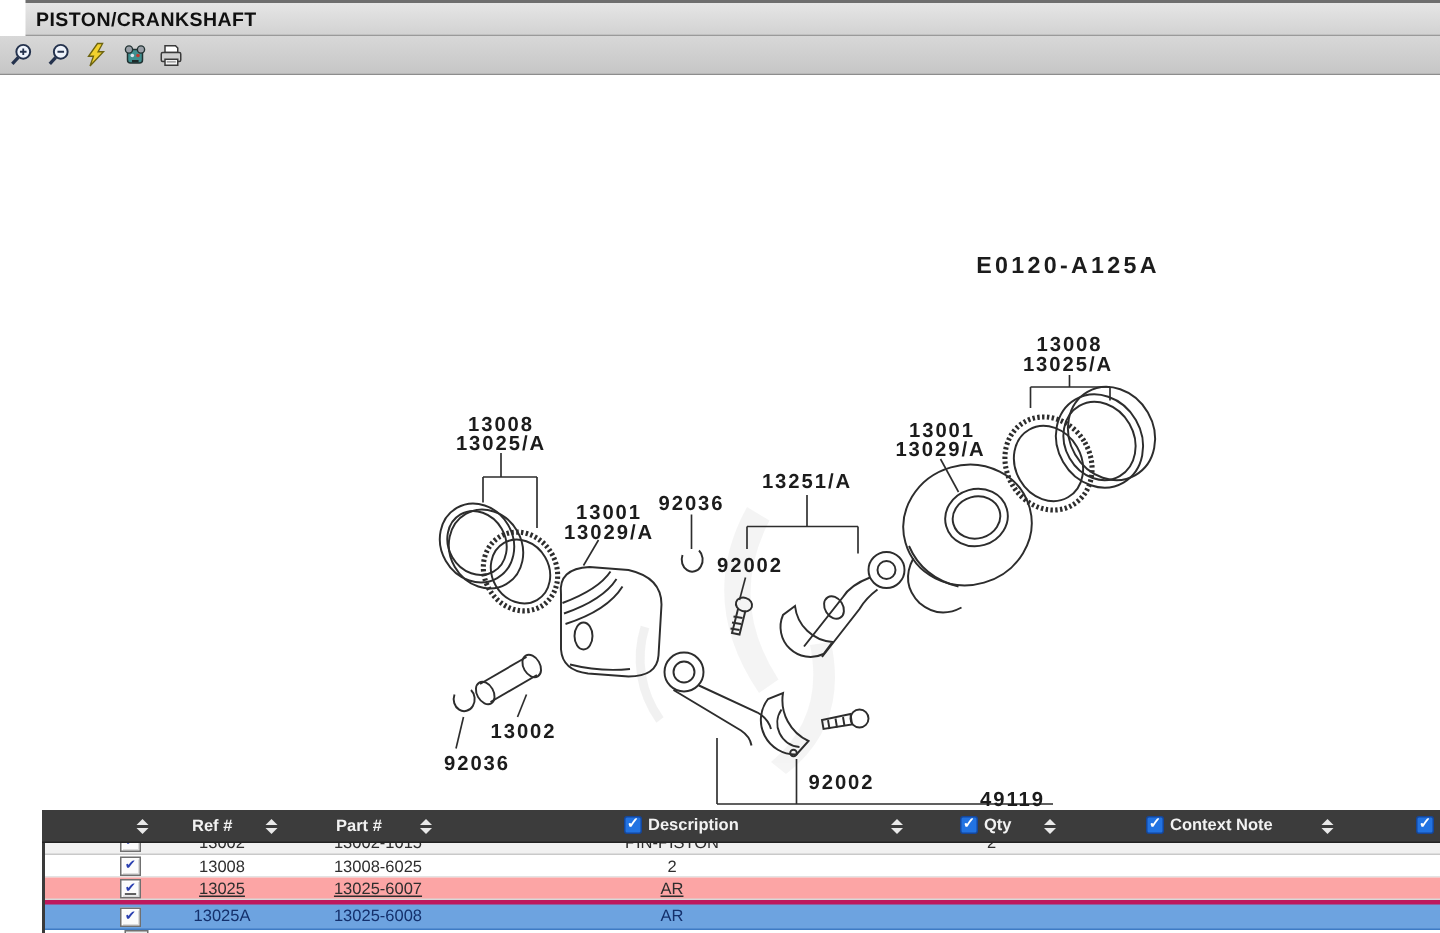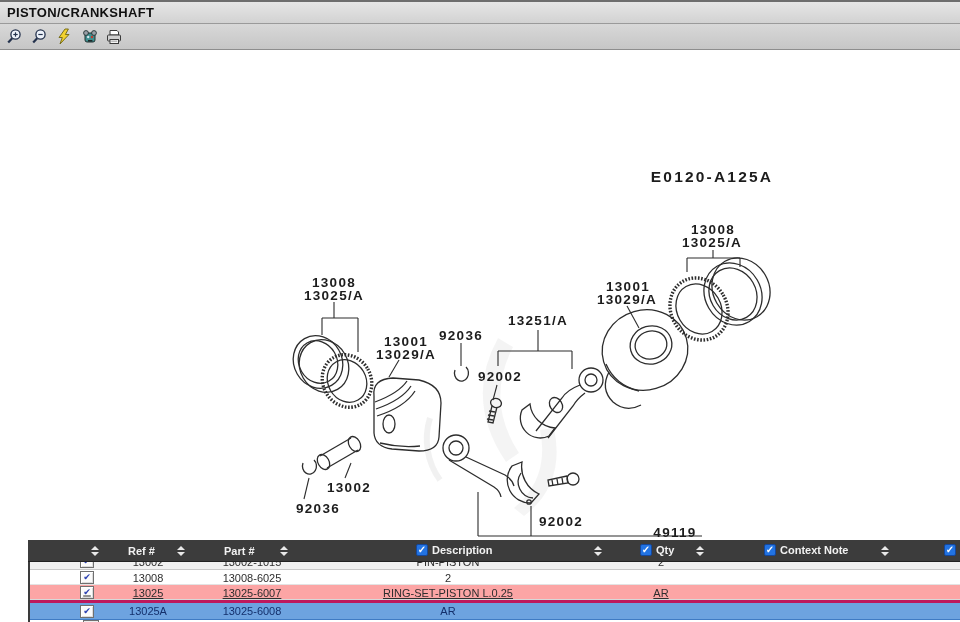--- a/index.html
+++ b/index.html
@@ -4,21 +4,21 @@
 <style>
   * { margin:0; padding:0; box-sizing:border-box; }
   html,body { width:960px; height:622px; overflow:hidden; }
   body { font-family:"Liberation Sans", sans-serif; background:#ffffff; position:relative; }
 
   
   #titlebar{
     height:24px; border-top:2px solid #6e6e6e;
     background:linear-gradient(#e6e6e6,#d2d2d2);
     border-bottom:1px solid #9a9a9a;
-    display:flex; align-items:center; padding-left:7px;
+    display:flex; align-items:center; padding-left:7px;margin-left:17px;
   }
   #titlebar .title{ font-size:13px; font-weight:bold; color:#101010; letter-spacing:.3px; }
 
   
   #toolbar{
     height:26px; background:linear-gradient(#d8d8d8,#c6c6c6);
     border-bottom:1px solid #8d8d8d;
     display:flex; align-items:center; gap:7px; padding-left:5px;
   }
   .tbtn{ width:18px; height:18px; display:flex; align-items:center; justify-content:center; cursor:pointer; }
@@ -333,21 +333,20 @@
       <span class="c">2</span>
       <span class="c"></span>
       <span class="c"></span>
     </div>
 
     <div class="trow row-b">
       <span></span>
       <span class="ricon"></span>
       <span class="c">13025</span>
       <span class="c">13025-6007</span>
-      <span class="c">RING-SET-PISTON L.0.25</span>
       <span class="c">AR</span>
       <span class="c"></span>
       <span class="c"></span>
     </div>
 
     <div class="trow row-sel">
       <span></span>
       <span class="ricon"></span>
       <span class="c">13025A</span>
       <span class="c">13025-6008</span>

